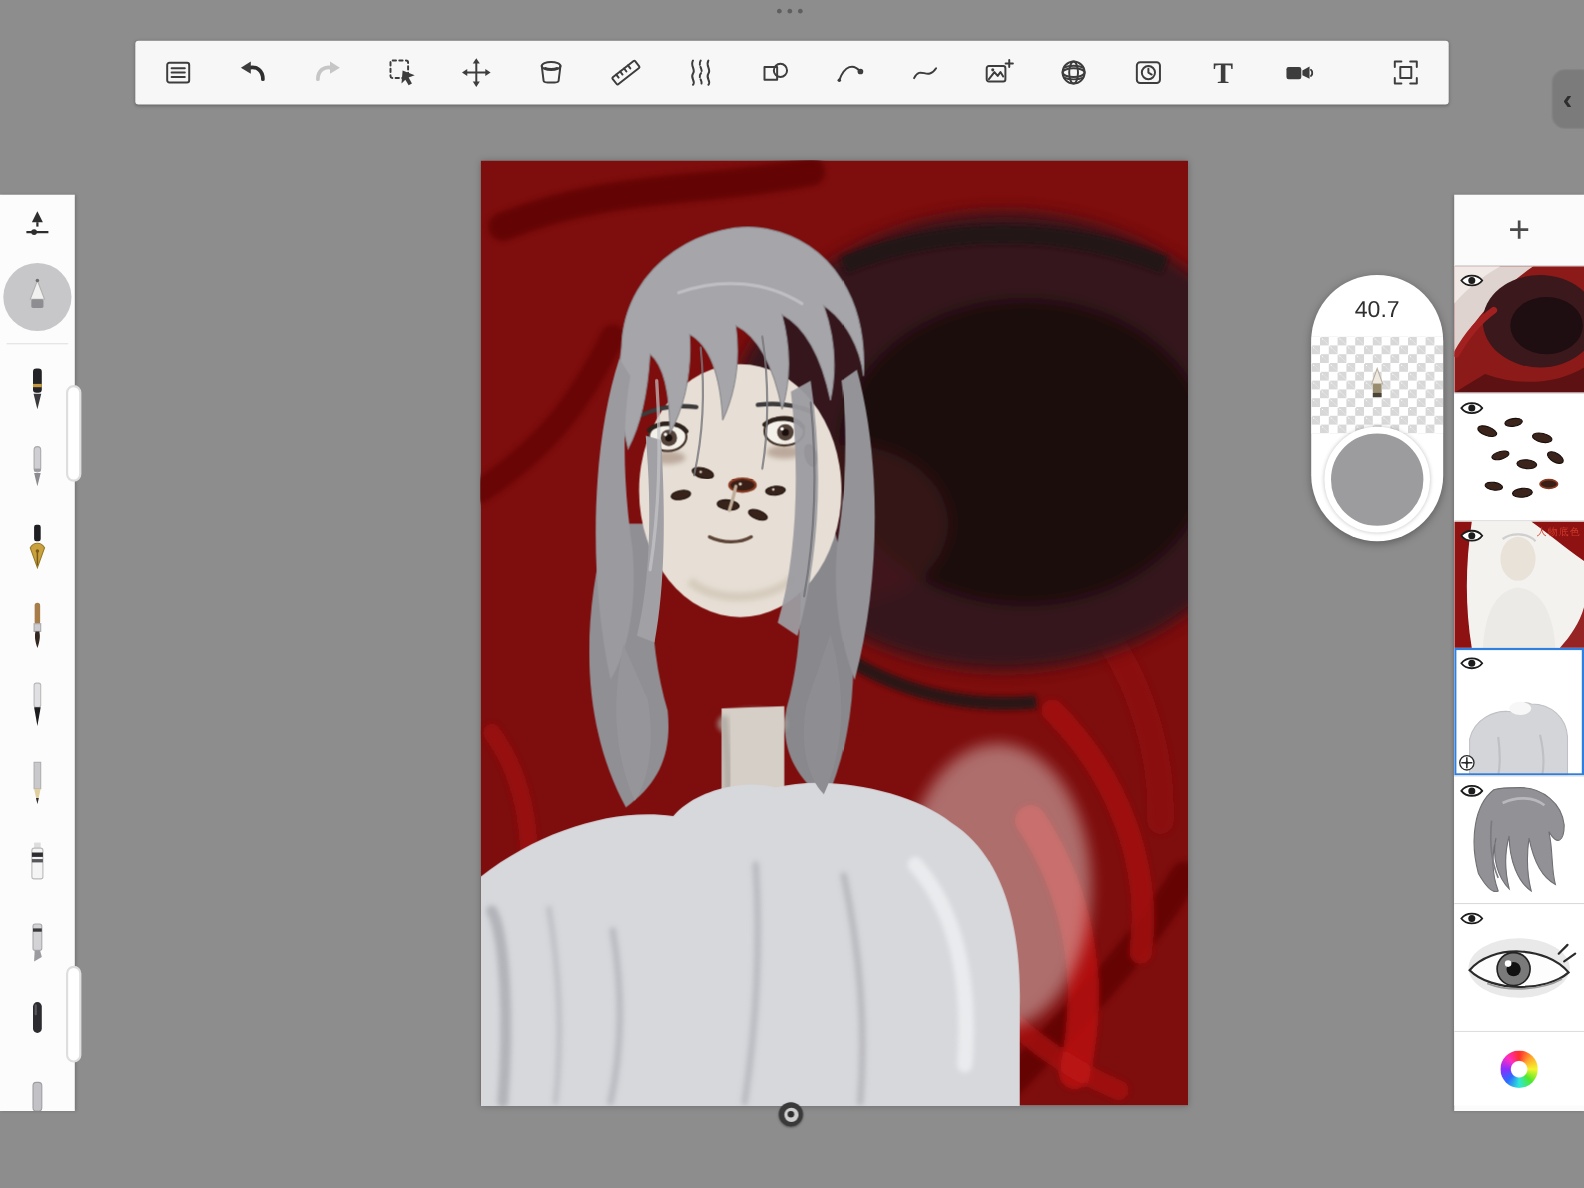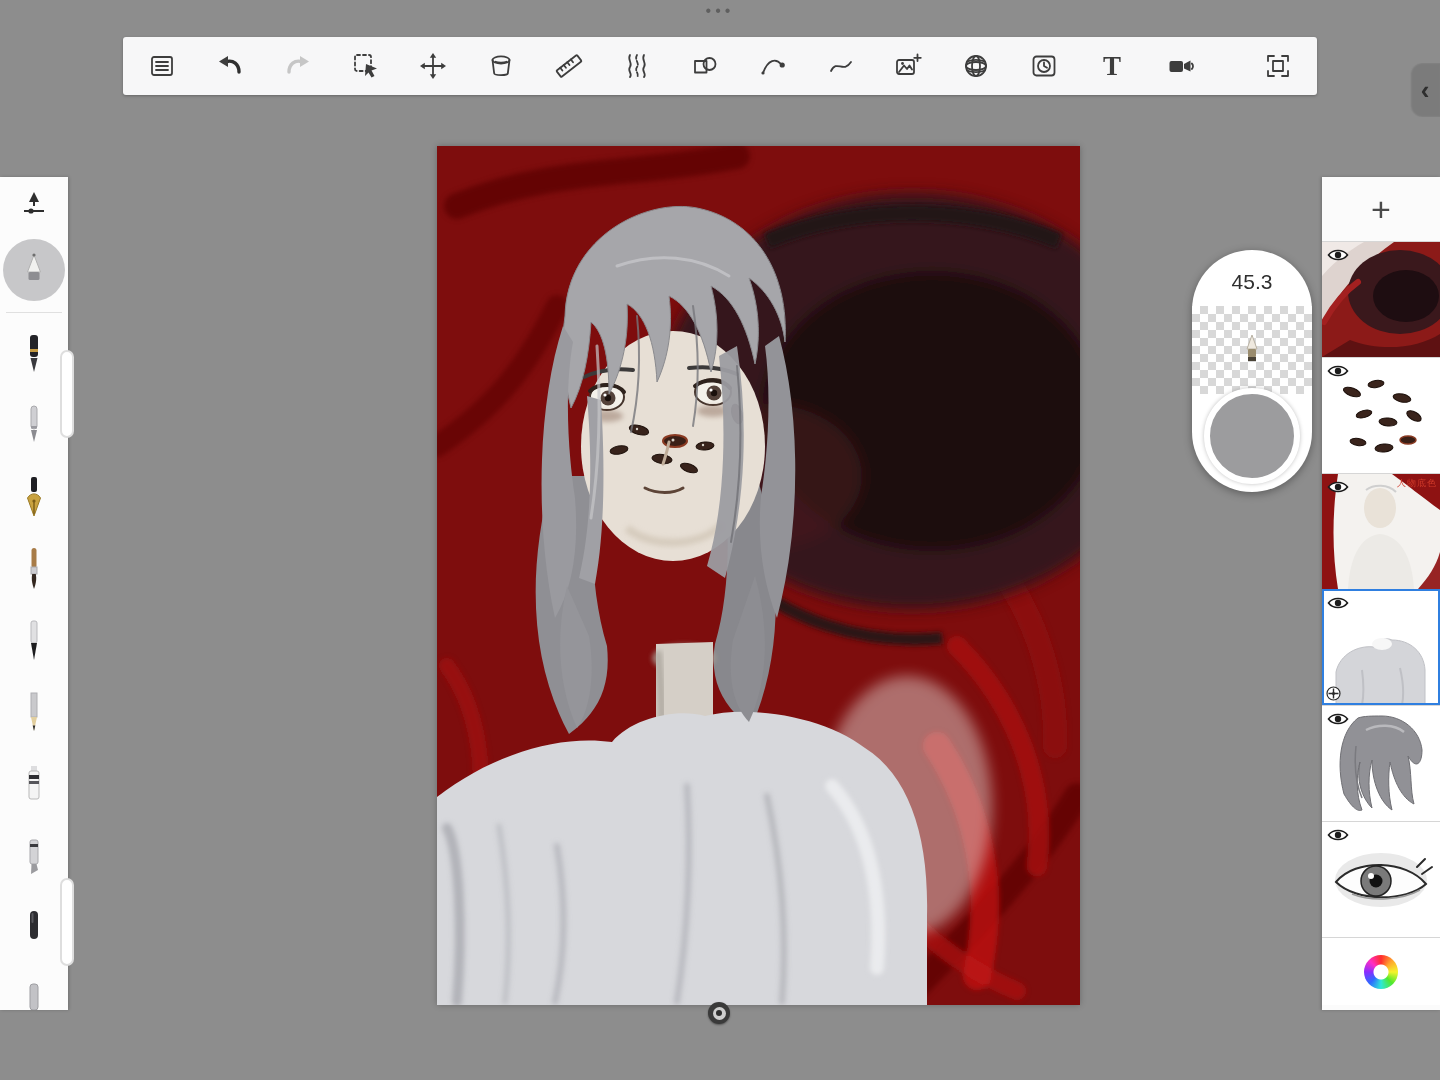--- a/index.html
+++ b/index.html
@@ -514,21 +514,21 @@
     </svg>
   </div>
 
   <div class="canvas-handle">
     <div class="inner">
       <div class="dot"></div>
     </div>
   </div>
 
   <div class="size-popup">
-    <div class="size-value">45.3</div>
+    <div class="size-value">40.7</div>
     <div class="size-checker">
       <svg width="26" height="34" viewBox="0 0 26 34">
         <polygon points="13,2 18,16 8,16" fill="#efe9df" stroke="#b9b2a4" stroke-width="1"></polygon>
         <rect x="9" y="16" width="8" height="8" rx="1" fill="#9a8c6e"></rect>
         <rect x="9" y="24" width="8" height="4" fill="#4a4337"></rect>
       </svg>
     </div>
     <div class="size-preview"></div>
   </div>
 

